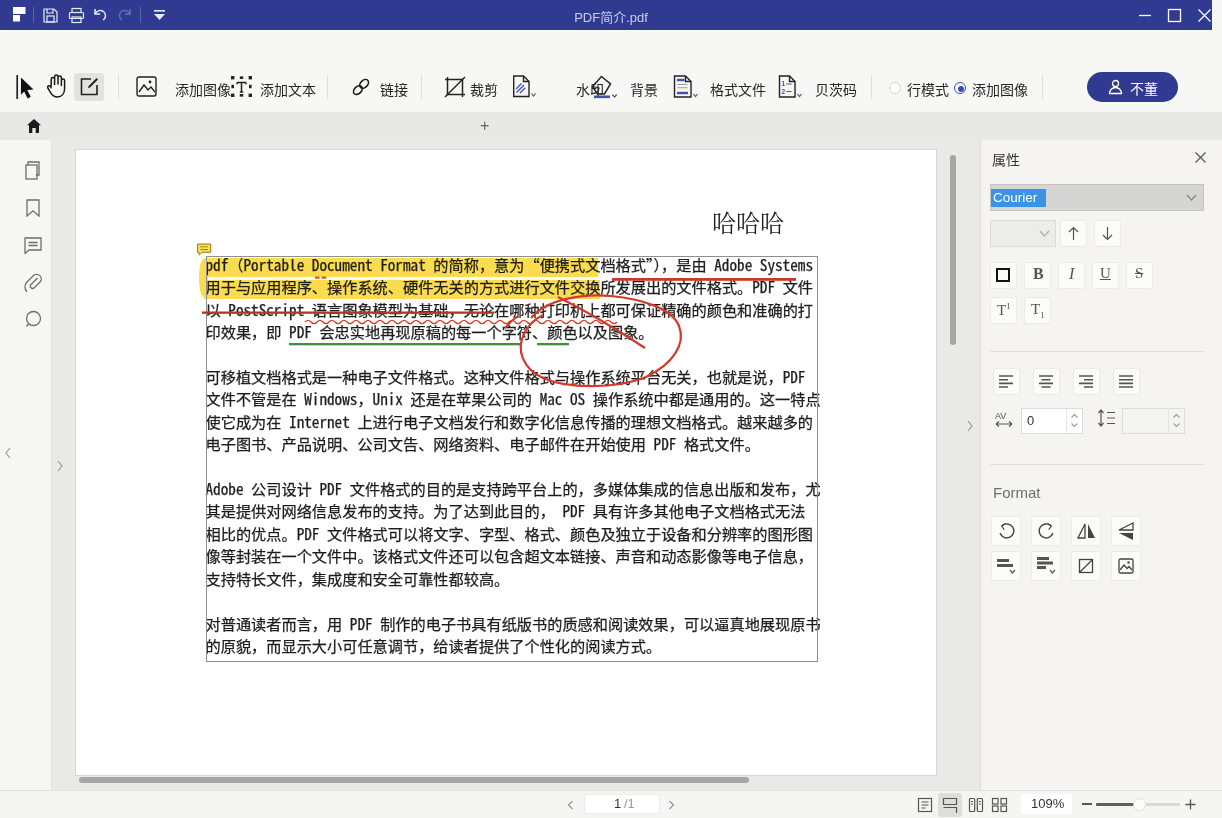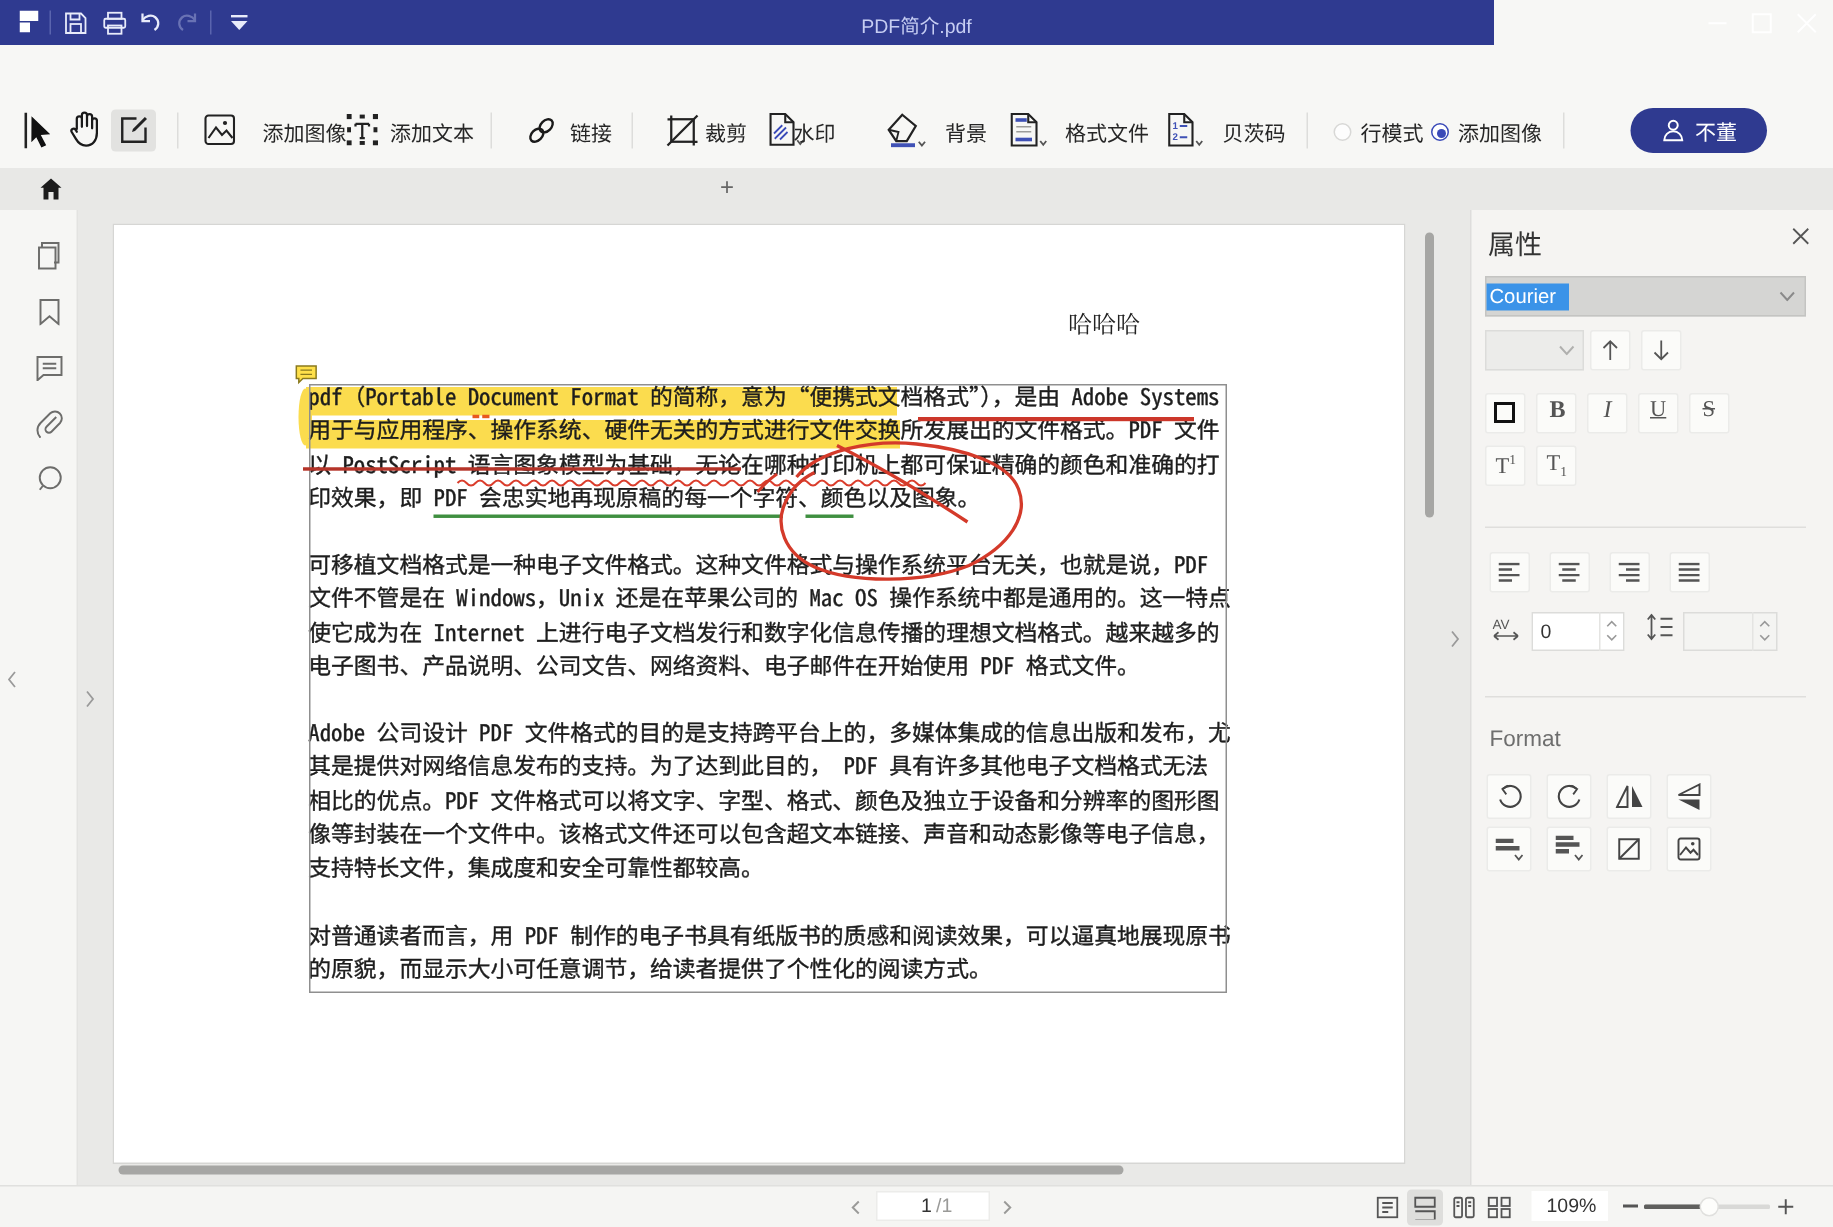--- a/index.html
+++ b/index.html
@@ -3,21 +3,21 @@
 <meta charset="utf-8">
 <style>
   * { margin:0; padding:0; box-sizing:border-box; }
   html,body { width:1222px; height:818px; overflow:hidden; }
   body { font-family:"Liberation Sans","Noto Sans CJK SC",sans-serif; }
   #app { position:relative; width:1222px; height:818px; background:#f7f7f5; }
   .abs { position:absolute; }
   svg { display:block; }
 
   
-  #titlebar { position:absolute; left:0; top:0; width:996px; height:30px; background:#2f3a90; }
+  #titlebar { position:absolute; left:0; top:0; width:1212px; height:30px; background:#2f3a90; }
   #titlebar .sep { position:absolute; top:7px; width:1px; height:16px; background:#5a64ae; }
   #title-text { position:absolute; top:7px; left:0; width:1222px; text-align:center; font-size:13px; color:#c6cdf2; }
 
   
   #menubar { position:absolute; left:0; top:30px; width:1222px; height:32px; background:#f7f7f5; }
   .menu-item { position:absolute; top:8px; font-size:14px; color:#202020; width:60px; text-align:center; }
   .menu-item.active { color:#3a4ab8; }
   #menu-underline { position:absolute; top:28px; height:2px; background:#3a4ab8; }
 
   
@@ -35,21 +35,21 @@
   #sidebar { position:absolute; left:0; top:0; width:52px; height:650px; background:#f6f6f4; border-right:1px solid #e3e3e1; }
   #rightpanel { position:absolute; left:980px; top:0; width:242px; height:650px; background:#f5f4f2; border-left:1px solid #dedddc; }
   #page { position:absolute; left:75px; top:9px; width:862px; height:627px; background:#ffffff; border:1px solid #d6d6d4; }
 
   
   #textframe { position:absolute; left:130px; top:106px; width:612px; height:406px; border:1px solid #8f8f8f; }
   #doctext { position:absolute; left:129.5px; top:103px; width:660px;
              font-family:"Noto Sans Mono CJK SC","Noto Sans CJK SC","Liberation Mono",monospace;
              font-size:15.2px; line-height:22.4px; color:#1d1d1d; white-space:pre; -webkit-text-stroke:0.25px #1d1d1d; }
   #doctitle { position:absolute; left:636px; top:54px; font-family:"Noto Serif CJK SC","Noto Serif SC","Liberation Serif",serif;
-              font-size:16px; color:#222; }
+              font-size:24px; color:#222; }
   .hl { position:absolute; background:#fbdc4e; }
 
   
   .btn26 { position:absolute; width:27px; height:27px; background:#fbfbf9; border:1px solid #ebebE9; border-radius:2px; }
   .btn30 { position:absolute; width:30px; height:30px; background:#fbfbf9; border:1px solid #ebebe9; border-radius:2px; }
   .pdivider { position:absolute; left:9px; width:214px; height:1px; background:#dfdedc; }
 
   
   #statusbar { position:absolute; left:0; top:790px; width:1222px; height:28px; background:#f5f5f3; border-top:1px solid #e0e0de; }
 </style>
@@ -164,21 +164,21 @@
     <svg class="abs" style="left:512px;top:13px" width="24" height="24" viewBox="0 0 24 24">
       <path d="M1.7 1 H11.5 L17 6.5 V21.5 H1.7 Z" fill="none" stroke="#222" stroke-width="1.4"></path>
       <path d="M11.5 1 V6.5 H17" fill="none" stroke="#222" stroke-width="1.4"></path>
       <g stroke="#3a4ab8" stroke-width="1.2" fill="none">
         <path d="M4 14 L9.5 8.5"></path>
           <path d="M4.5 17.5 L12 10"></path>
           <path d="M8 18 L13 13"></path>
       </g>
       <path d="M19.5 18.5 l2 2.5 l2 -2.5" fill="none" stroke="#555" stroke-width="1.2"></path>
     </svg>
-    <div class="tool-label" style="left:529px">水印</div>
+    <div class="tool-label" style="left:576px">水印</div>
 
     <svg class="abs" style="left:591px;top:13px" width="27" height="25" viewBox="0 0 27 25">
       <path d="M10.5 1.5 L19.5 9 L13.5 19 L6.5 19 L1.5 11.5 Z" fill="none" stroke="#222" stroke-width="1.5"></path>
       <path d="M1.5 11.5 L8 13 L6.5 19" fill="none" stroke="#222" stroke-width="1.2"></path>
       <rect x="3" y="20.5" width="16" height="2.6" fill="#3f51b5"></rect>
       <path d="M21.5 19.5 l2.1 2.6 l2.1 -2.6" fill="none" stroke="#555" stroke-width="1.2"></path>
     </svg>
     <div class="tool-label" style="left:630px">背景</div>
 
     <svg class="abs" style="left:673px;top:13px" width="27" height="24" viewBox="0 0 27 24">
@@ -308,21 +308,21 @@
 
         <path d="M429 178 q 7 -8 13 -12" fill="none" stroke="#d43a2a" stroke-width="2"></path>
 
         <path d="M482 147 q 40 20 87 51" fill="none" stroke="#d43a2a" stroke-width="2.2"></path>
 
         <path d="M455 168 C 470 150 505 143 535 146 C 565 149 596 158 603 176 C 610 194 597 214 570 227 C 540 239 492 239 467 228 C 447 219 440 200 448 184 C 452 175 459 169 467 165" fill="none" stroke="#d43a2a" stroke-width="2.2"></path>
       </svg>
     </div>
 
     <div id="rightpanel">
-      <div class="abs" style="left:11px;top:9px;font-size:18px;color:#333">属性</div>
+      <div class="abs" style="left:11px;top:9px;font-size:14px;color:#333">属性</div>
       <svg class="abs" style="left:213px;top:11px" width="13" height="13" viewBox="0 0 13 13" stroke="#555" stroke-width="1.2">
         <path d="M1.5 1.5 L11.5 11.5 M11.5 1.5 L1.5 11.5"></path>
       </svg>
 
       <div class="abs" style="left:9px;top:44px;width:214px;height:27px;background:#d5d5d3;border:1px solid #c4c4c2"></div>
       <div class="abs" style="left:10px;top:49px;width:55px;height:18px;background:#3b93e8"></div>
       <div class="abs" style="left:12px;top:50px;font-size:13.5px;color:#fff">Courier</div>
       <svg class="abs" style="left:205px;top:54px" width="11" height="7" viewBox="0 0 11 7" fill="none" stroke="#8a8a8a" stroke-width="1.3">
         <path d="M1 1 L5.5 6 L10 1"></path>
       </svg>

